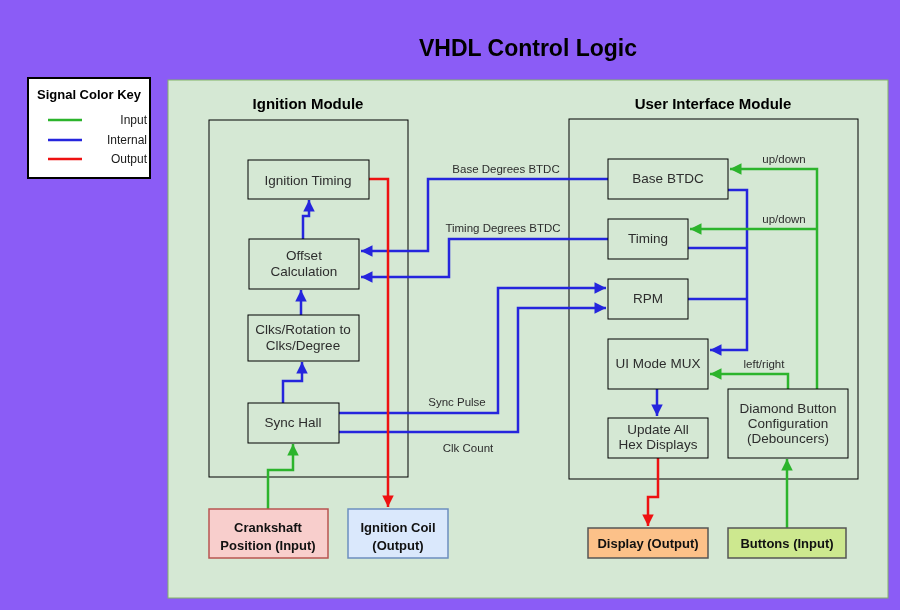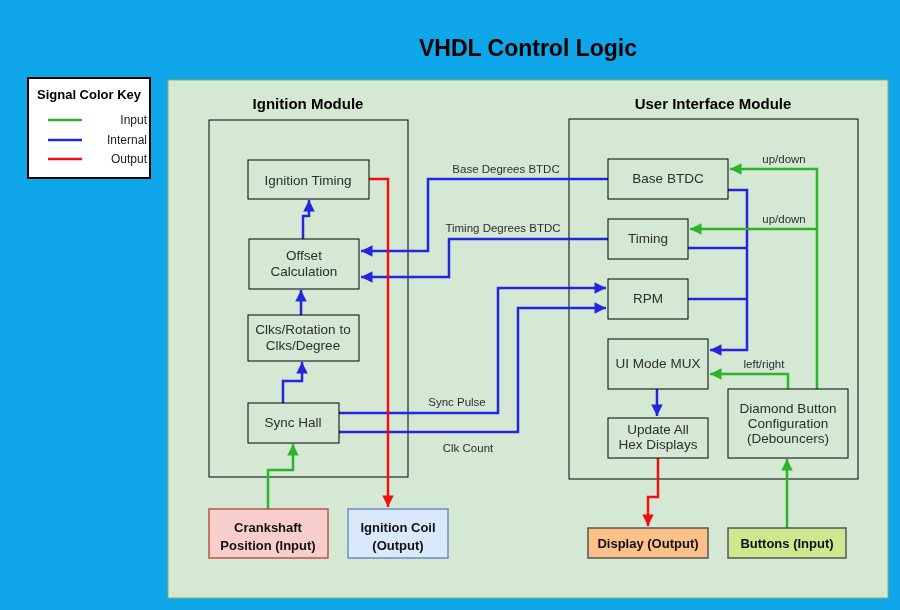--- a/index.html
+++ b/index.html
@@ -1,16 +1,16 @@
 <!DOCTYPE html>
 <html><head>
 <meta charset="utf-8">
 <style>
   html,body{margin:0;padding:0;background:#ffffff;}
-  .stage{position:relative;width:900px;height:610px;background:#0ea5e9;overflow:hidden;}
+  .stage{position:relative;width:900px;height:610px;background:#8b5cf6;overflow:hidden;}
   svg{display:block;}
   text{font-family:"Liberation Sans", sans-serif;}
   .page-title{font-size:23px;font-weight:bold;fill:#000;text-anchor:middle;}
   .module-title{font-size:15px;font-weight:bold;fill:#000;text-anchor:middle;}
   .block-label{font-size:13.5px;fill:#2d2d2d;text-anchor:middle;}
   .term-label{font-size:13px;font-weight:bold;fill:#111;text-anchor:middle;}
   .sig-label{font-size:11.5px;fill:#2d2d2d;text-anchor:middle;}
   .legend-title{font-size:13px;font-weight:bold;fill:#000;text-anchor:middle;}
   .legend-item{font-size:12px;fill:#1a1a1a;text-anchor:end;}
   .sig{fill:none;stroke-width:2.5;}

